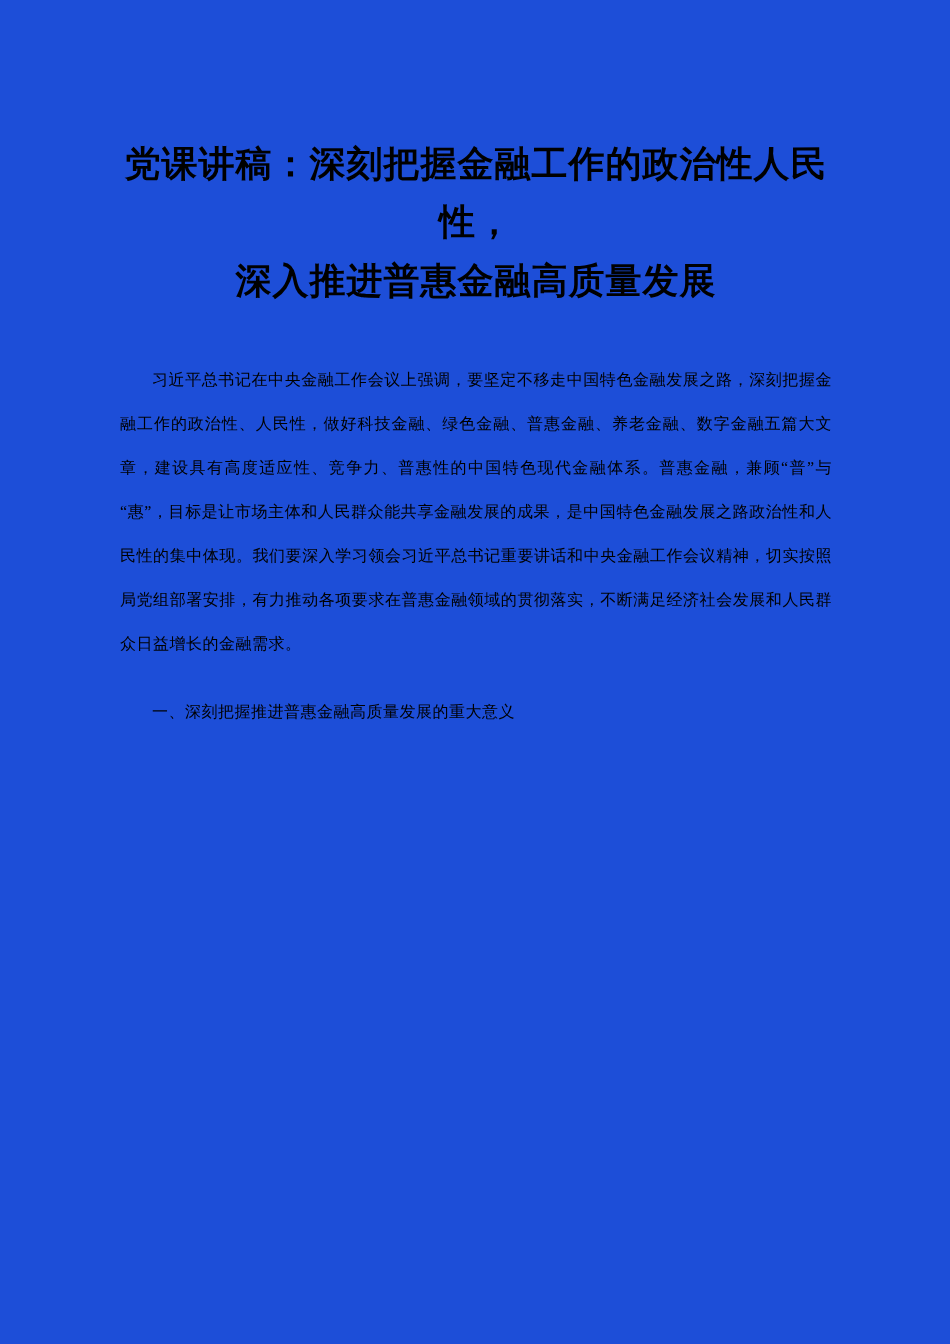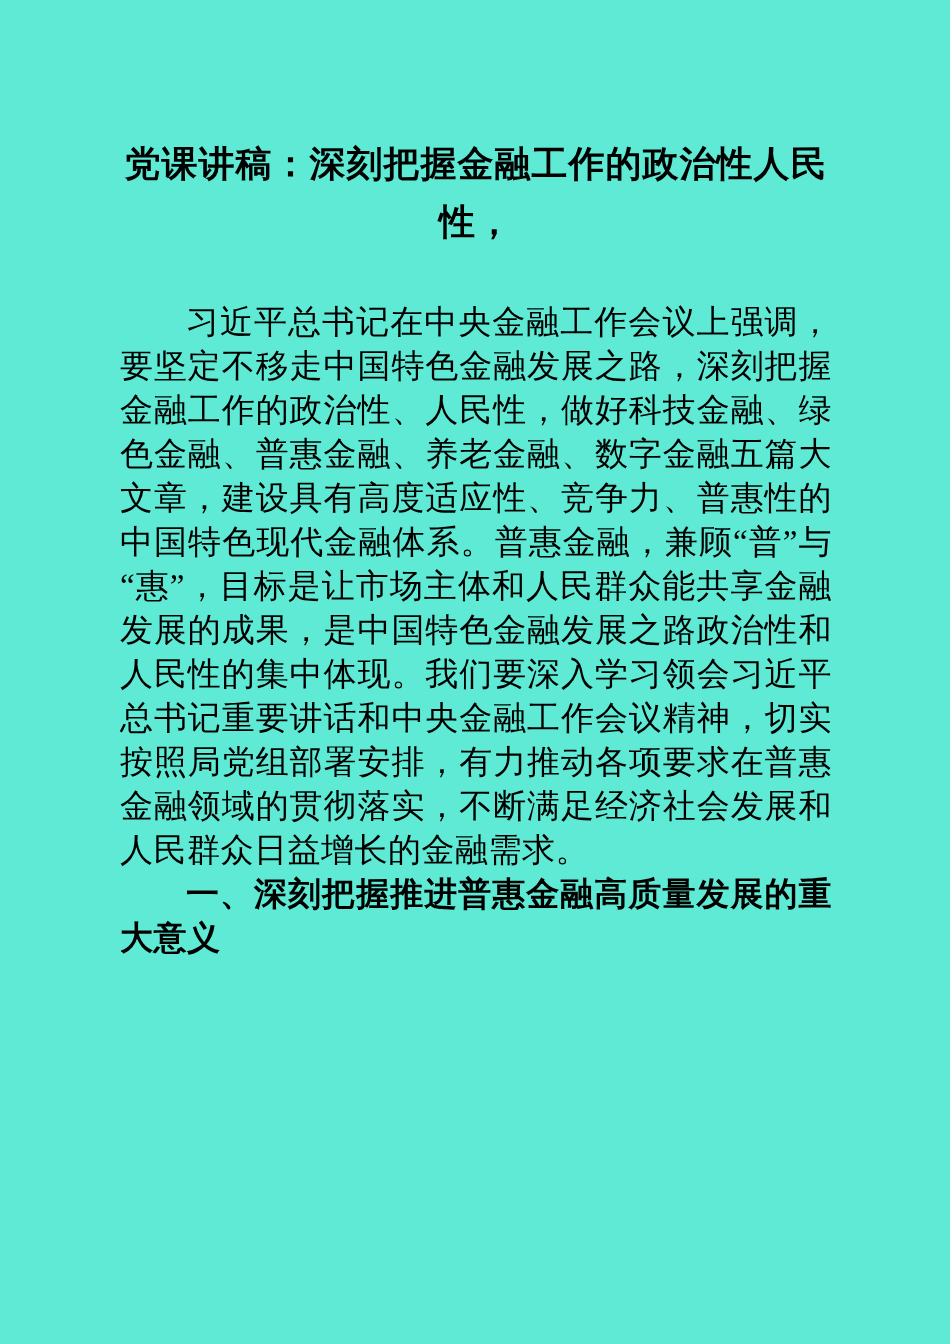--- a/index.html
+++ b/index.html
@@ -6,21 +6,21 @@
 
   html, body {
     background: #ffffff;
   }
 
   .page {
     position: relative;
     width: 950px;
     height: 1344px;
     margin: 0 auto;
-    background: #5eead4;
+    background: #1d4ed8;
     overflow: hidden;
     padding: 135px 118px 0 120px;
     color: #000000;
     font-family: "Liberation Serif", "DejaVu Serif", serif;
   }
 
   .doc-title {
     text-align: center;
     font-weight: bold;
     font-size: 36px;
@@ -29,40 +29,42 @@
     color: #000000;
     margin-bottom: 48px;
     font-family: "Liberation Serif", "DejaVu Serif", serif;
   }
 
   .doc-title .title-line {
     display: block;
   }
 
   .doc-body p {
-    font-size: 33px;
+    font-size: 16px;
     line-height: 44px;
     text-align: justify;
     text-justify: inter-ideograph;
     text-indent: 2em;
     letter-spacing: 0.5px;
     color: #000000;
   }
 
   .doc-body p.section-heading {
-    font-weight: bold;
+    font-weight: normal;
+    margin-top: 24px;
   }
 </style>
 </head>
 <body>
 
 <div class="page">
 
   <h1 class="doc-title">
     <span class="title-line">党课讲稿：深刻把握金融工作的政治性人民性，</span>
+    <span class="title-line">深入推进普惠金融高质量发展</span>
   </h1>
 
   <div class="doc-body">
     <p>习近平总书记在中央金融工作会议上强调，要坚定不移走中国特色金融发展之路，深刻把握金融工作的政治性、人民性，做好科技金融、绿色金融、普惠金融、养老金融、数字金融五篇大文章，建设具有高度适应性、竞争力、普惠性的中国特色现代金融体系。普惠金融，兼顾“普”与“惠”，目标是让市场主体和人民群众能共享金融发展的成果，是中国特色金融发展之路政治性和人民性的集中体现。我们要深入学习领会习近平总书记重要讲话和中央金融工作会议精神，切实按照局党组部署安排，有力推动各项要求在普惠金融领域的贯彻落实，不断满足经济社会发展和人民群众日益增长的金融需求。</p>
 
     <p class="section-heading">一、深刻把握推进普惠金融高质量发展的重大意义</p>
 
   </div>
 
 </div>

